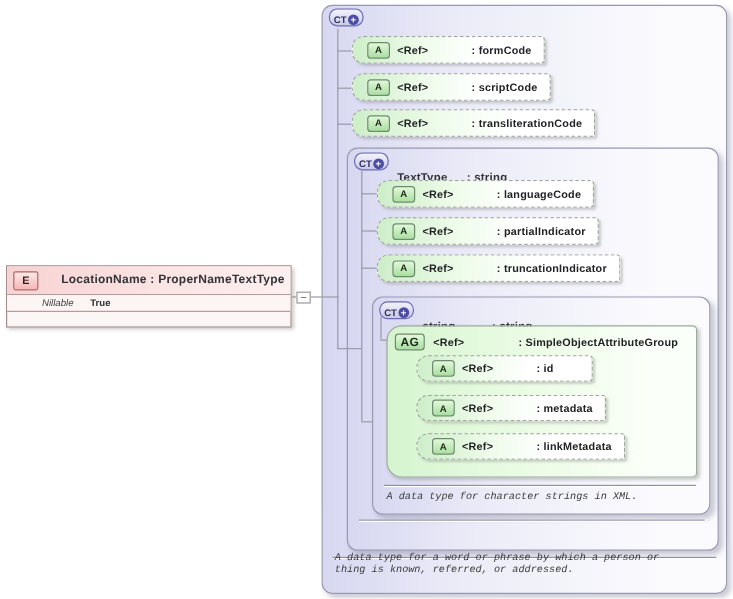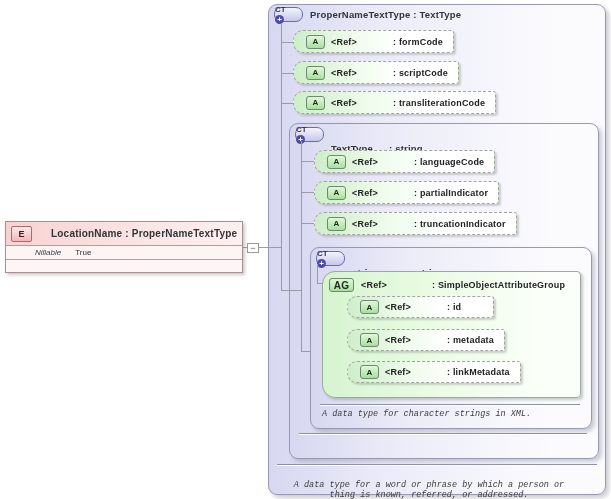--- a/index.html
+++ b/index.html
@@ -16,24 +16,24 @@
     box-shadow:3px 3px 4px rgba(110,110,135,.35);
   }
   .ct-header {
     position:absolute; display:flex; align-items:center; gap:7px;
     height:15px; white-space:nowrap; cursor:default;
   }
   .hdr-text { font-size:9.5px; font-weight:bold; color:#333338; letter-spacing:.2px; }
   .hdr-name-fixed { display:inline-block; min-width:58px;margin-top:28px; }
 
   .badge-ct {
-    display:inline-flex; align-items:flex-start; justify-content:center; gap:1px;
+    display:inline-flex; align-items:flex-end; justify-content:center; gap:1px;
     width:27px; height:13px; border:1px solid #6b6bb0; border-radius:7px;
     background:linear-gradient(to bottom,#f4f4fc,#c7c7ea);
-    font-size:8px; font-weight:bold; color:#32325c;flex-direction:column;
+    font-size:8px; font-weight:bold; color:#32325c;
   }
   .plus-circle {
     display:inline-block; width:9px; height:9px; border-radius:50%;
     background:#4d4da6; color:#ffffff; font-size:8px; line-height:9px;
     text-align:center; font-weight:bold;
   }
 
   
   .attr-tag {
     position:absolute; height:23px; box-sizing:border-box;
@@ -96,21 +96,21 @@
     display:inline-flex; align-items:center; justify-content:center;
     width:19px; height:14px; border:1px solid #b06868; border-radius:2px;
     background:linear-gradient(to bottom,#fdeaea,#f5b6b6);
     font-size:9px; font-weight:bold; color:#3a1d1d; flex:0 0 auto;
   }
   .element-props-row {
     display:flex; align-items:center; height:13px; padding-left:5px;
     border-bottom:1px solid #b59c9c; background:#fdf4f4;
   }
   .prop-name { font-size:8px; font-style:italic; color:#3c3c3c;margin-left:24px; }
-  .prop-value { font-size:8px; font-weight:normal; color:#2e2e2e; margin-left:14px; }
+  .prop-value { font-size:8px; font-weight:bold; color:#2e2e2e; margin-left:14px; }
   .element-desc-row { padding:2px 0 0 5px; }
   .element-desc { font-size:8.5px; font-style:italic; color:#3c3c3c; }
 
   
   .line-h, .line-v { position:absolute; background:#9a9aa8; z-index:2; }
   .line-h { height:1px; }
   .line-v { width:1px; }
   .minus-box {
     position:absolute; left:247px; top:243px; width:12px; height:10px;
     box-sizing:border-box; border:1px solid #999999; background:#ffffff;
@@ -144,21 +144,20 @@
   <div class="line-v" style="left:334px; top:291px; height:82px;"></div>
   <div class="line-h" style="left:334px; top:307px; width:13px;"></div>
   <div class="line-h" style="left:334px; top:340px; width:13px;"></div>
   <div class="line-h" style="left:334px; top:372px; width:13px;"></div>
 
   <div class="ct-header" style="left:274px; top:7px;">
     <span class="badge-ct">
         <span>CT</span>
         <span class="plus-circle">+</span>
       </span>
-    <span class="hdr-text"><span>ProperNameTextType</span> <span>: TextType</span></span>
   </div>
 
   <div class="attr-tag" style="left:293px; top:30px; min-width:150px;">
     <span class="badge-a">A</span>
     <span class="ref">&lt;Ref&gt;</span>
     <span>: formCode</span>
   </div>
   <div class="attr-tag" style="left:293px; top:61px; min-width:156px;">
     <span class="badge-a">A</span>
     <span class="ref">&lt;Ref&gt;</span>
@@ -225,21 +224,21 @@
     <span class="ref">&lt;Ref&gt;</span>
     <span>: linkMetadata</span>
   </div>
 
   <div class="divider" style="left:320px; top:404px; width:260px; z-index:3;"></div>
   <div class="desc" style="left:322px; top:409px; z-index:3;">A data type for character strings in XML.</div>
 
   <div class="divider" style="left:299px; top:433px; width:288px; z-index:3;"></div>
 
   <div class="divider" style="left:277px; top:464px; width:320px; z-index:3;"></div>
-  <div class="desc wrap" style="left:279px; top:480px; z-index:3;text-align:center;">A data type for a word or phrase by which a person or thing is known, referred, or addressed.</div>
+  <div class="desc wrap" style="left:279px; top:460px; z-index:3;">A data type for a word or phrase by which a person or thing is known, referred, or addressed.</div>
 
   <div class="element-box">
     <div class="element-title-row">
       <span class="badge-e">E</span>
       <span class="element-title">LocationName : ProperNameTextType</span>
     </div>
     <div class="element-props-row">
       <span class="prop-name">Nillable</span>
       <span class="prop-value">True</span>
     </div>

